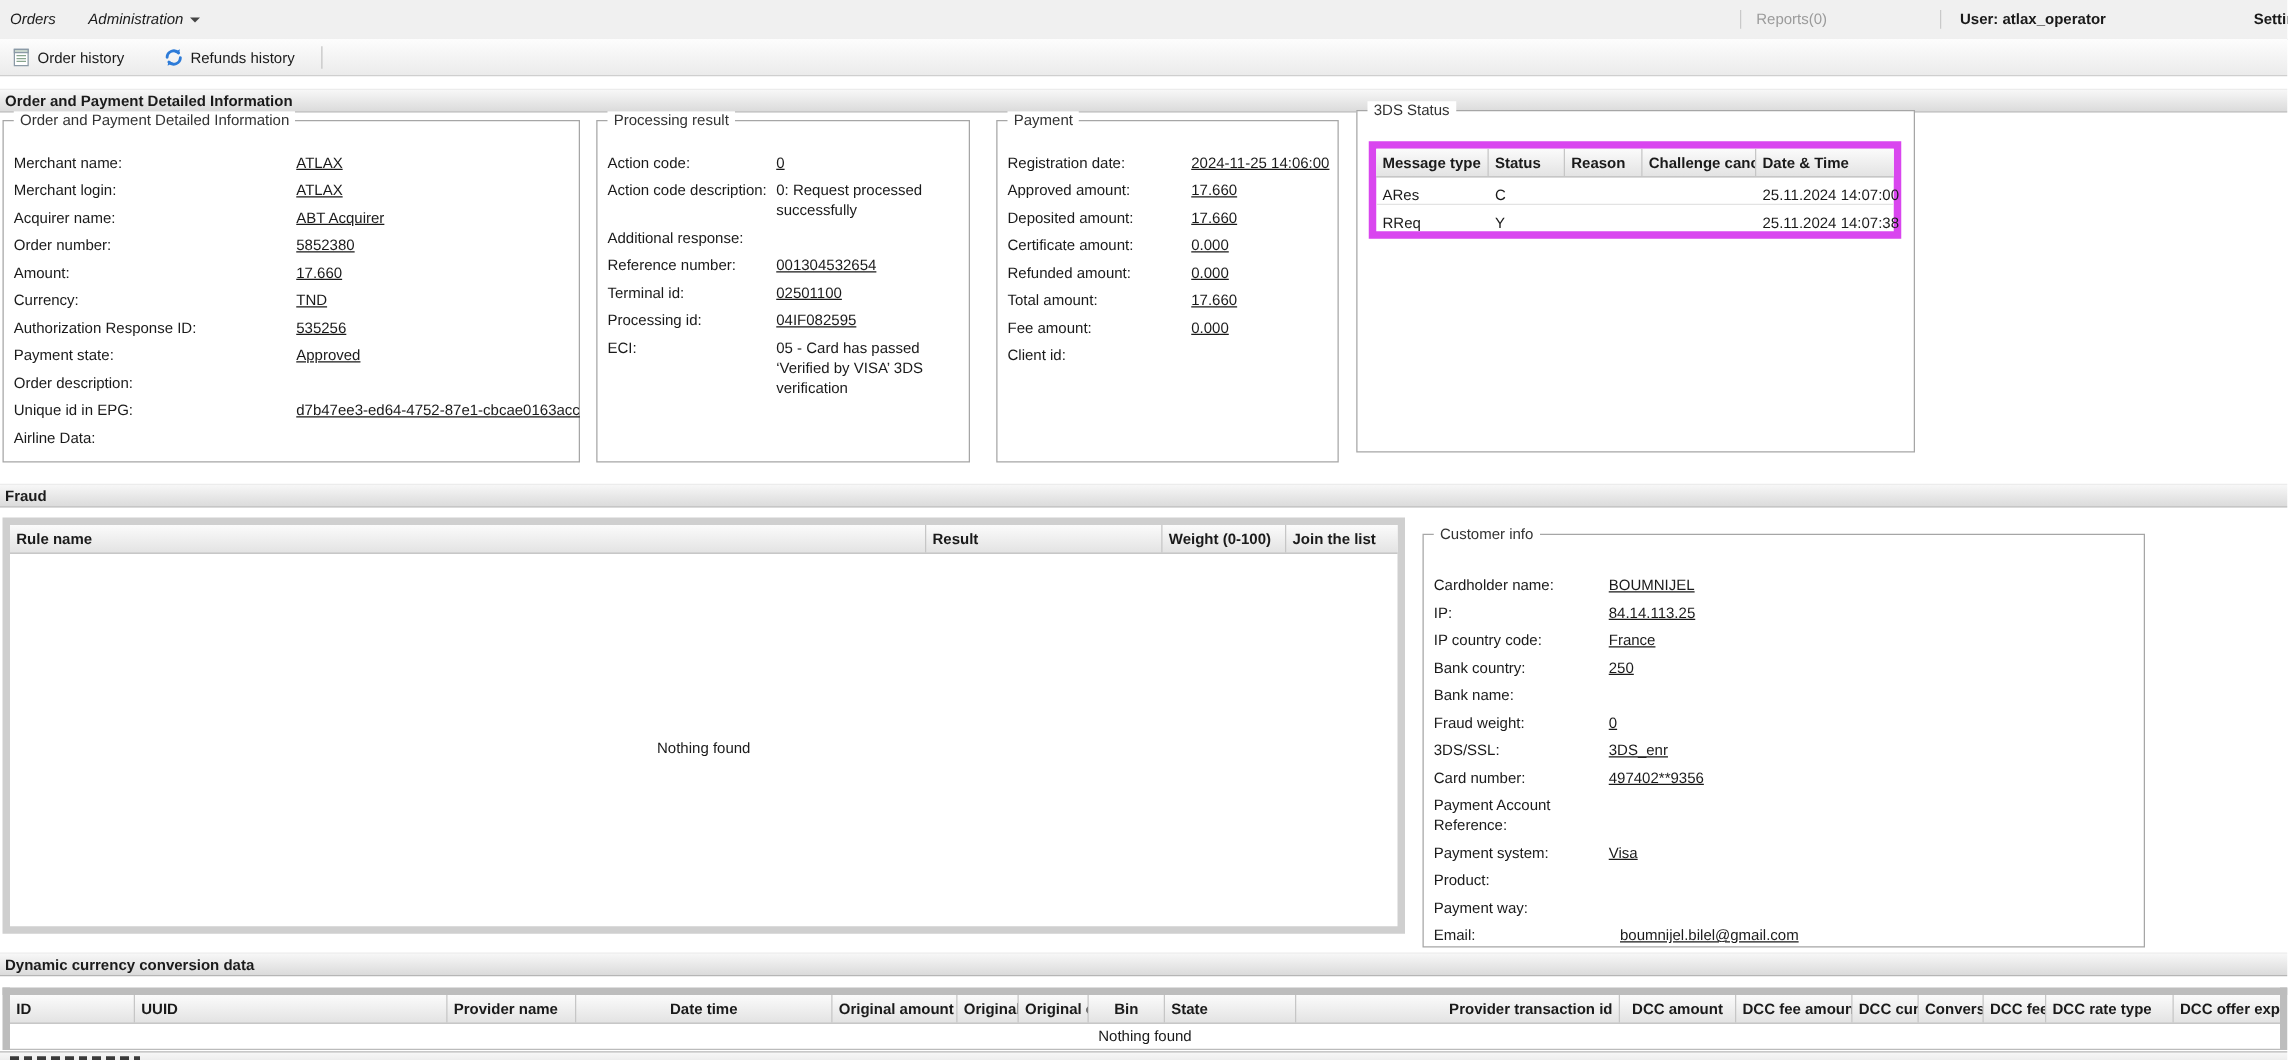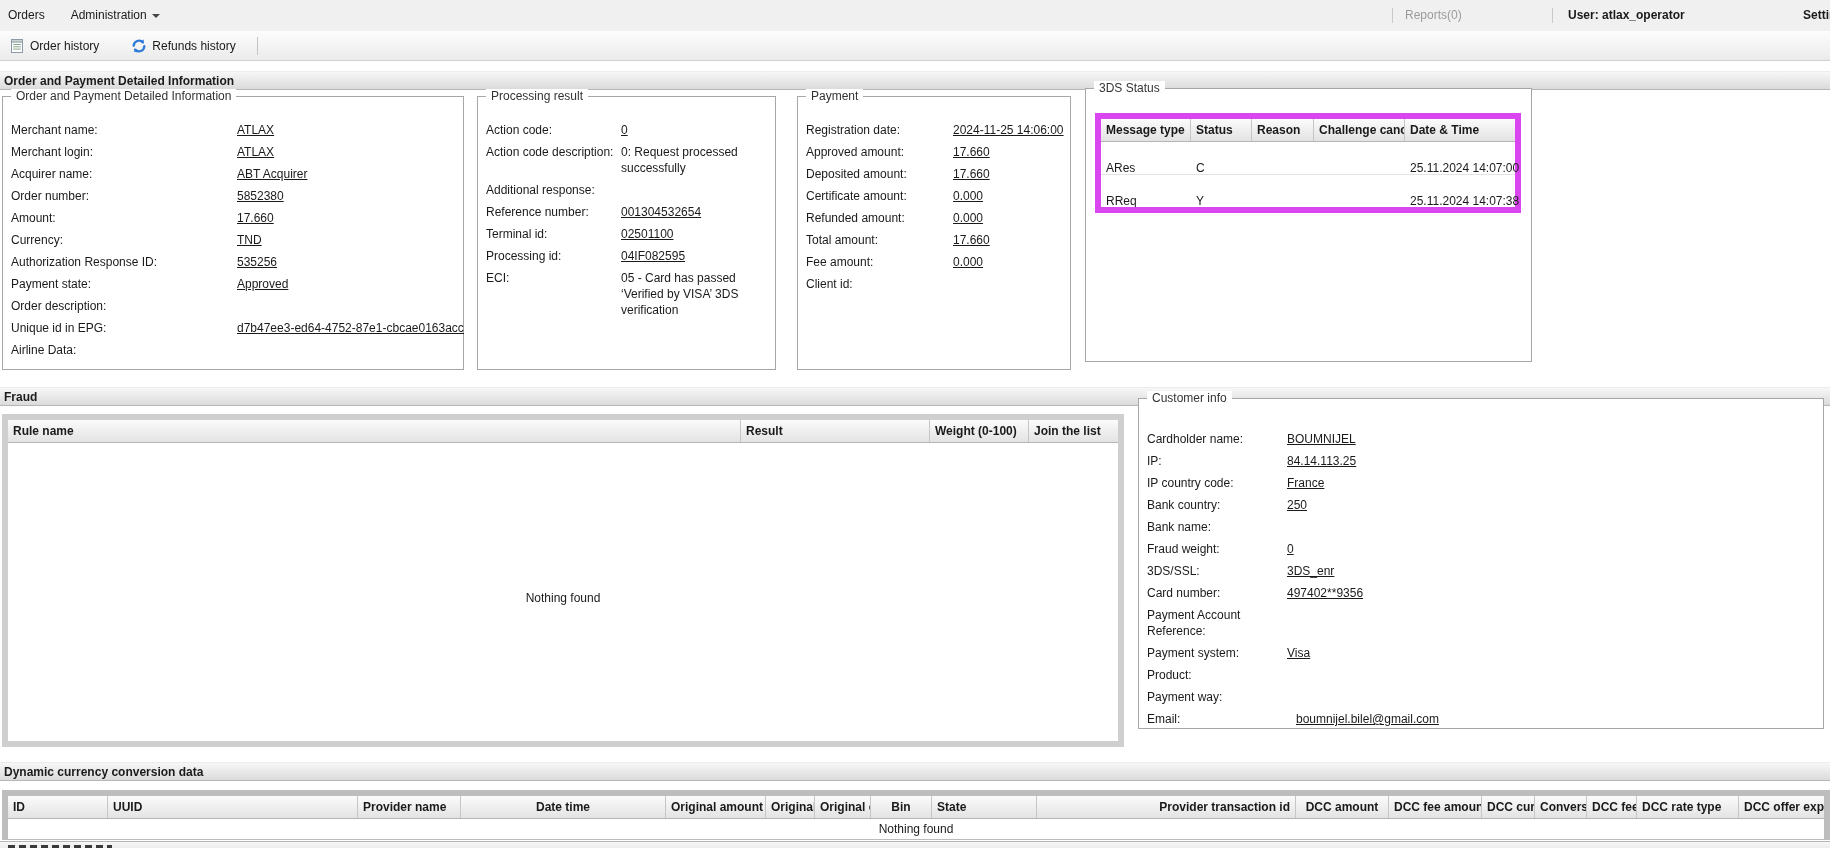--- a/index.html
+++ b/index.html
@@ -3,21 +3,21 @@
 <meta charset="utf-8">
 <style>
   html,body{margin:0;padding:0;}
   body{
     width:1830px;height:848px;overflow:hidden;position:relative;
     background:#fff;color:#1a1a1a;
     font-family:"Liberation Sans","DejaVu Sans",sans-serif;font-size:12px;
   }
   
   .menubar{position:absolute;left:0;top:0;width:1830px;height:31px;background:#f0f0f0;border-bottom:1px solid #dadada;}
-  .menubar .left{position:absolute;left:0;top:0;height:31px;display:flex;align-items:center;}
+  .menubar .left{position:absolute;left:0;top:0;height:31px;display:flex;align-items:center;font-style:italic;}
   .menu-item{padding:0 13px;height:31px;line-height:31px;cursor:default;white-space:nowrap;}
   .menu-item:first-child{padding-left:8px;}
   .caret{display:inline-block;width:0;height:0;border-left:4px solid transparent;border-right:4px solid transparent;border-top:4px solid #444;margin-left:5px;vertical-align:middle;}
   .mb-sep{position:absolute;top:8px;width:1px;height:15px;background:#c9c9c9;}
   .mb-reports{position:absolute;left:1405px;top:0;line-height:31px;color:#9b9b9b;}
   .mb-user{position:absolute;left:1568px;top:0;line-height:31px;font-weight:bold;white-space:nowrap;}
   .mb-settings{position:absolute;left:1803px;top:0;line-height:31px;font-weight:bold;white-space:nowrap;}
   
   .toolbar{position:absolute;left:0;top:31px;width:1830px;height:29px;background:linear-gradient(#fdfdfd,#ebebeb);border-bottom:1px solid #cfcfcf;display:flex;align-items:center;}
   .tool-btn{display:flex;align-items:center;gap:5px;height:24px;padding:0 7px;margin-left:2px;border-radius:2px;cursor:default;white-space:nowrap;}
@@ -39,21 +39,21 @@
   .fs3 .fr .l{width:147px;}
   .fsc .fr .l{width:140px;}
   .fs1 .rows{top:25px;} .fs2 .rows{top:25px;} .fs3 .rows{top:25px;} .fsc .rows{top:32px;}
   
   .gt{position:absolute;box-sizing:border-box;border:6px solid #d946ef;background:#fff;}
   .ghead{display:grid;background:linear-gradient(#fbfbfb,#e3e3e3);border-bottom:1px solid #b5b5b5;}
   .ghead .hc{height:22px;line-height:22px;padding:0 5px;font-weight:bold;border-right:1px solid #c6c6c6;
              overflow:hidden;white-space:nowrap;box-sizing:border-box;}
   .ghead .hc:last-child{border-right:none;}
   .grow{display:grid;border-bottom:1px solid #e3e3e3;}
-  .grow .dc{height:21px;line-height:21px;padding:16px 5px;overflow:hidden;white-space:nowrap;box-sizing:border-box;}
+  .grow .dc{height:21px;line-height:21px;padding:4px 5px;overflow:hidden;white-space:nowrap;box-sizing:border-box;}
   .cols3ds{grid-template-columns:90px 61px 62px 91px 118px;}
   .colsfraud{grid-template-columns:733px 189px 99px 1fr;}
   .colsdcc{grid-template-columns:100px 250px 103px 205px 100px 49px 56px 61px 105px 259px 93px 93px 53px 52px 50px 102px 1fr;}
   .colsdcc .hc:nth-child(8),.colsdcc .hc:nth-child(10),
   .colsdcc .hc:nth-child(11),.colsdcc .hc:nth-child(12){text-align:center;}
   
   .fraud-body{height:310px;display:flex;align-items:center;justify-content:center;}
   
   .dcc-empty{height:20px;line-height:20px;text-align:center;border-bottom:1px solid #bbb;}
   
@@ -263,21 +263,21 @@
     <div class="hc">Rule name</div>
     <div class="hc">Result</div>
     <div class="hc">Weight (0-100)</div>
     <div class="hc">Join the list</div>
   </div>
   <div class="fraud-body">
     <span>Nothing found</span>
   </div>
 </div>
 
-<div class="fs fsc" style="left:1138px;top:398px;width:686px;height:331px;">
+<div class="fs fsc" style="left:1138px;top:427px;width:578px;height:331px;">
   <span class="legend">Customer info</span>
   <div class="rows">
     <div class="fr">
         <span class="l">Cardholder name:</span>
         <span class="v nw">BOUMNIJEL</span>
       </div>
     <div class="fr">
         <span class="l">IP:</span>
         <span class="v nw">84.14.113.25</span>
       </div>

